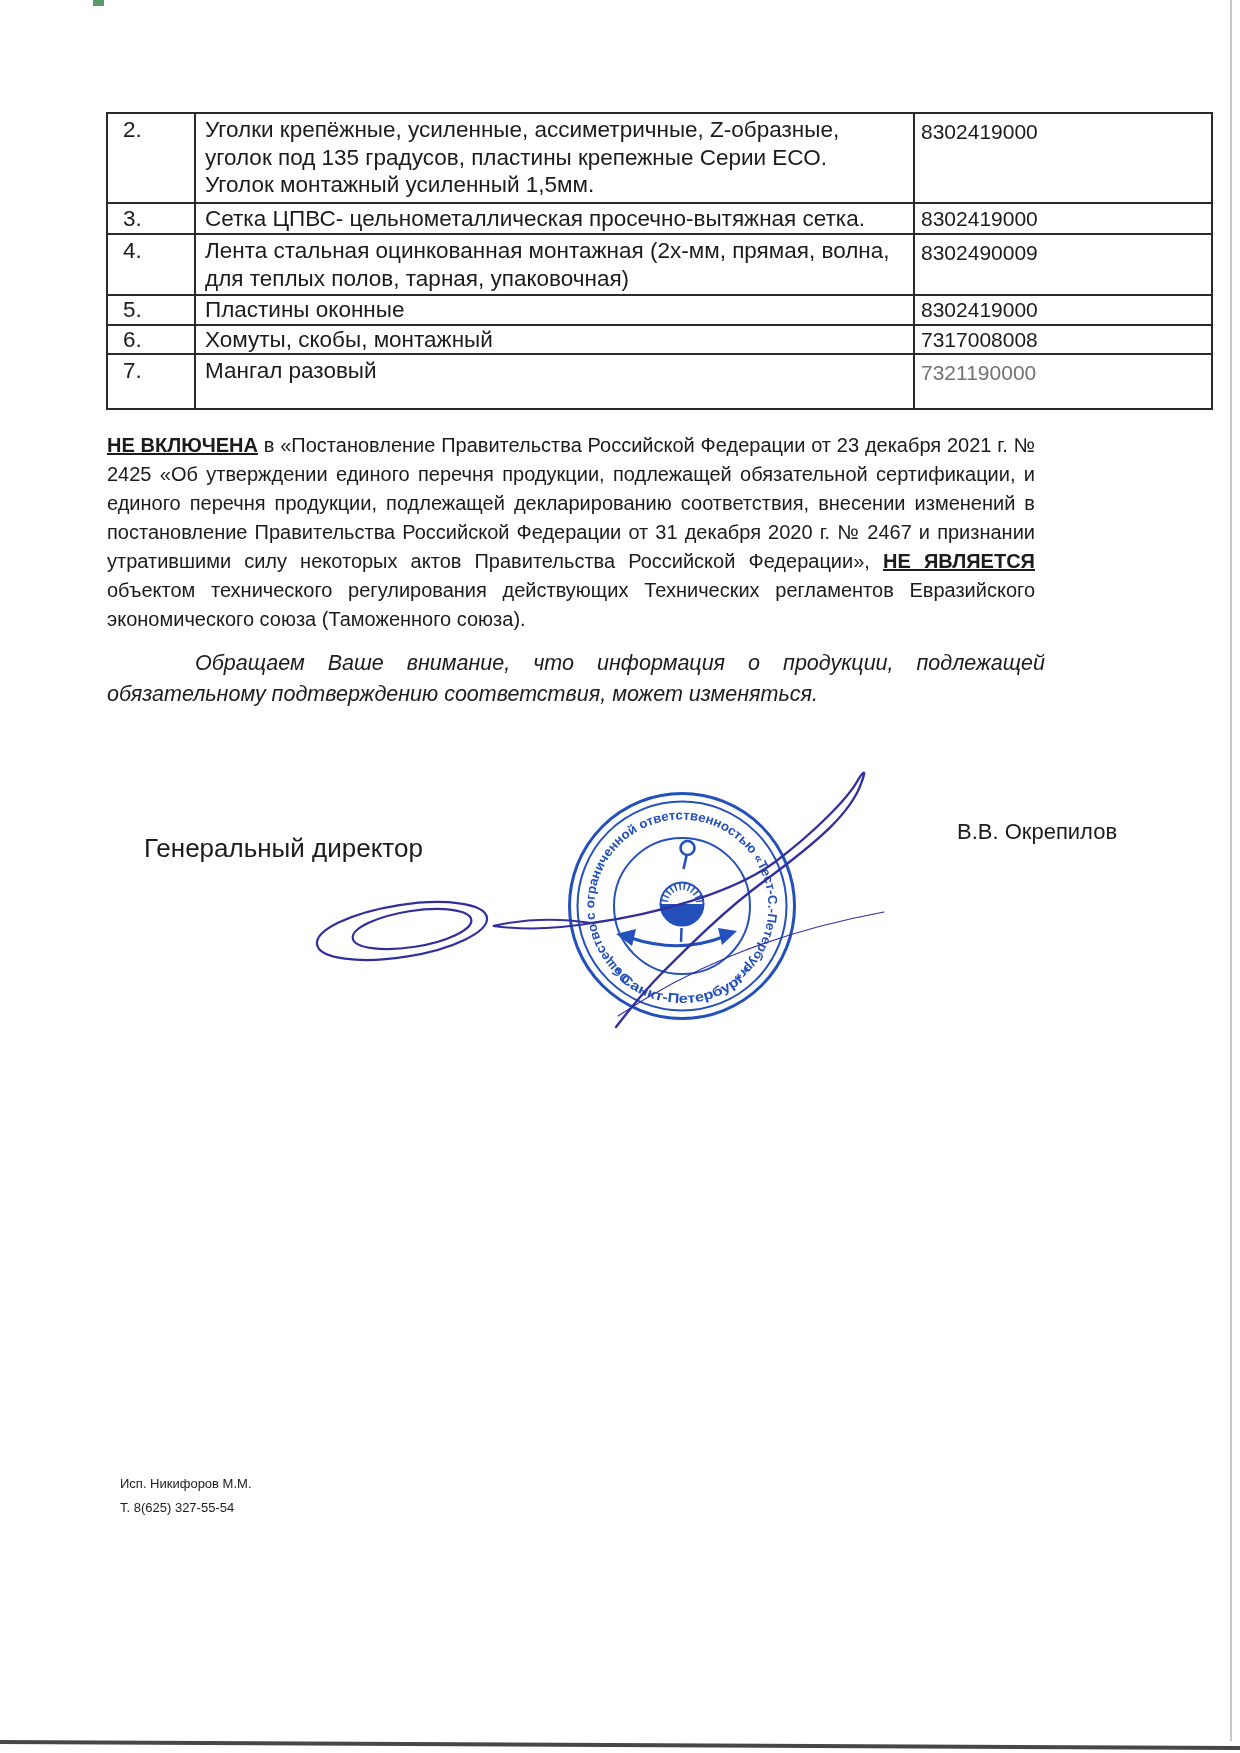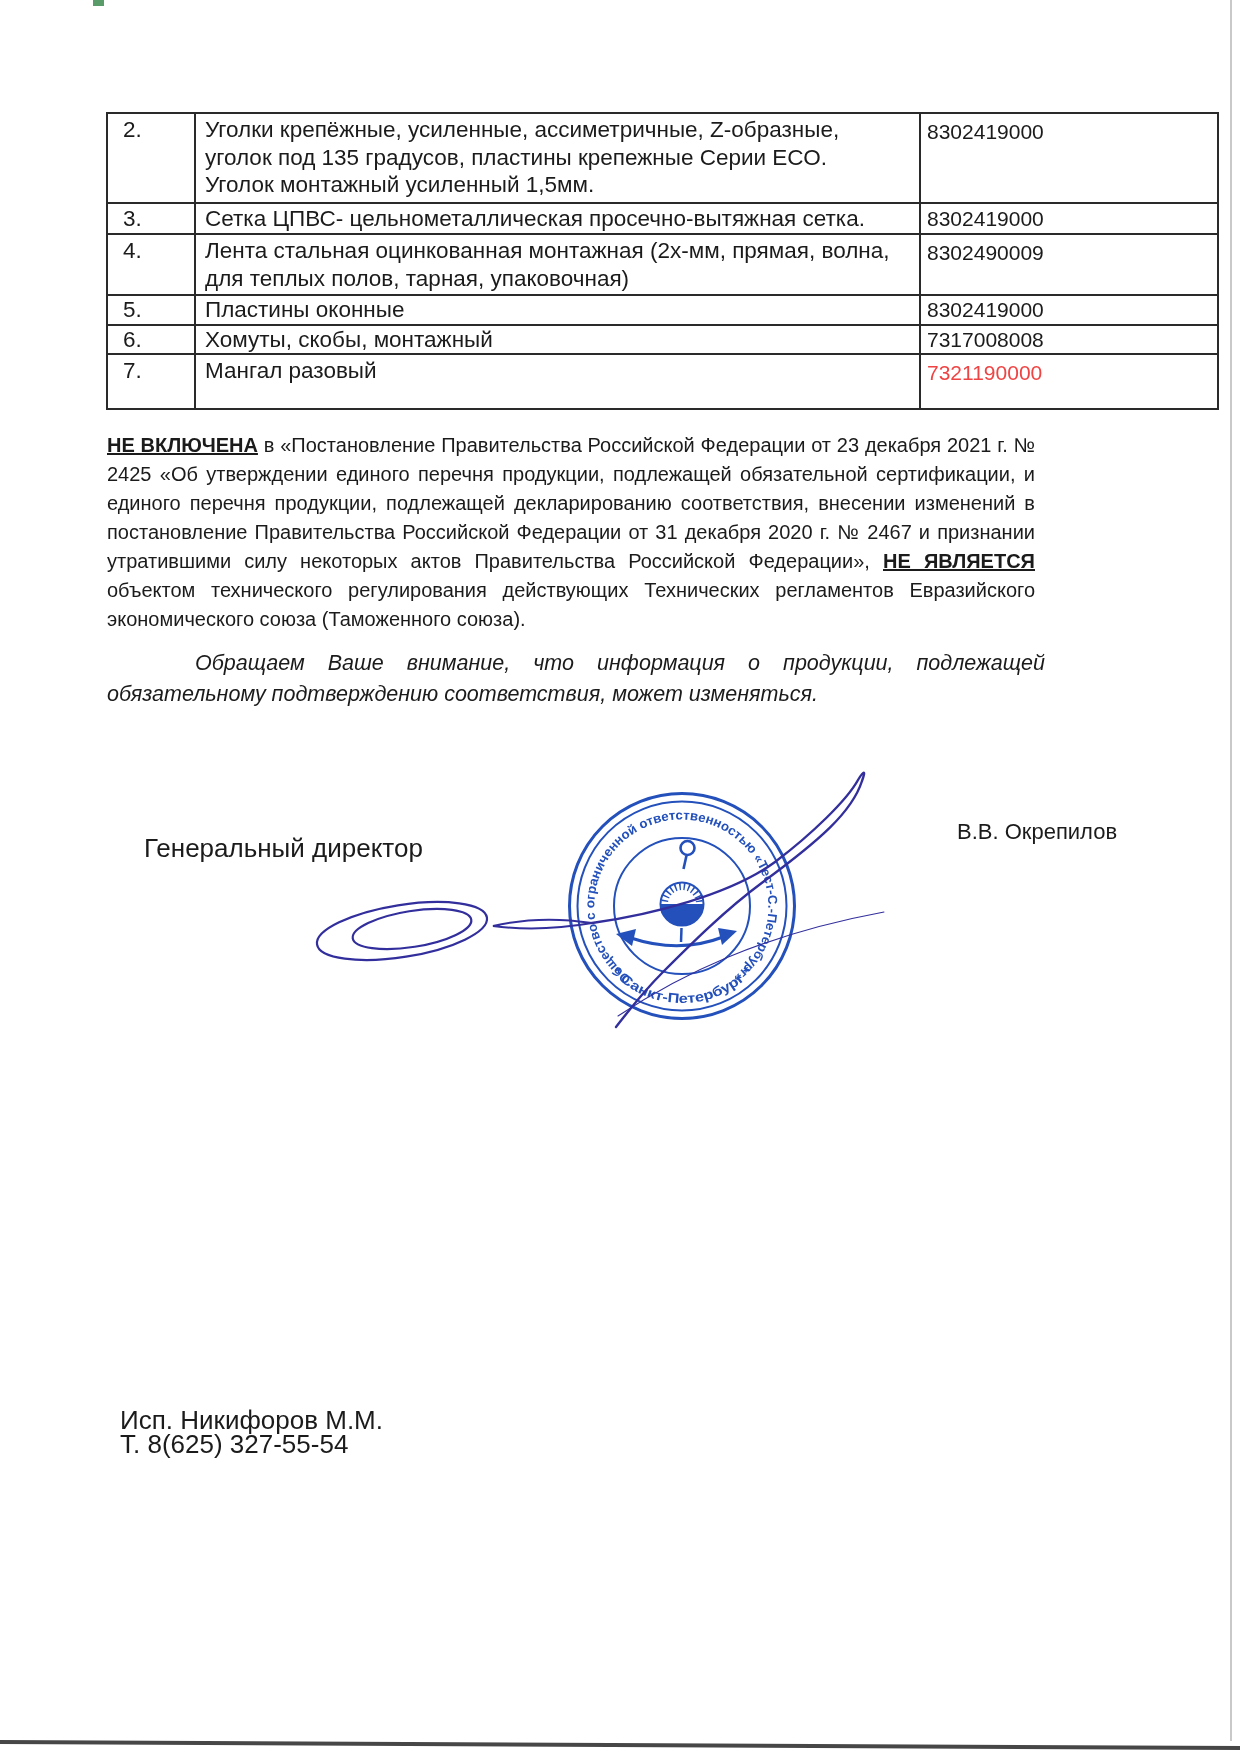--- a/index.html
+++ b/index.html
@@ -20,30 +20,30 @@
     width:1035px;
     font-size:22.5px;line-height:27.5px;
   }
   .doc-table td{
     border:2px solid #2a2a2a;
     vertical-align:top;
     padding:2px 6px 2px 6px;
     overflow:hidden;
   }
   .doc-table td.num{width:65px;padding-left:15px;}
-  .doc-table td.desc{width:686px;padding-left:9px;padding-right:28px;}
+  .doc-table td.desc{width:686px;padding-left:9px;padding-right:22px;}
   .doc-table td.code{width:284px;font-size:21px;padding-top:4px;}
   .doc-table tr.r2{height:90px;}
   .doc-table tr.r3{height:31px;}
   .doc-table tr.r4{height:54px;}
   .doc-table tr.r5{height:28px;}
   .doc-table tr.r6{height:28px;}
   .doc-table tr.r7{height:55px;}
   .doc-table tr.r3 td,.doc-table tr.r5 td,.doc-table tr.r6 td{vertical-align:middle;padding-top:0;padding-bottom:0;}
-  .code-muted{color:#ef4444;}
+  .code-muted{color:#737373;}
   
   .p1{
     position:absolute;left:107px;top:431px;width:928px;
     font-size:20px;line-height:29px;
     text-align:justify;
   }
   .p1 .bu{font-weight:bold;text-decoration:underline;}
   .p2{
     position:absolute;left:107px;top:648px;width:938px;
     font-size:21.5px;line-height:31px;
@@ -51,22 +51,22 @@
     text-align:justify;
     text-indent:88px;
   }
   .p3{
     position:absolute;left:107px;top:738px;
     font-size:22.5px;font-weight:bold;white-space:nowrap;
   }
   .sign-pos{position:absolute;left:107px;top:833px;font-size:26px;white-space:nowrap;margin-left:37px;}
   .sign-name{position:absolute;left:957px;top:819px;font-size:22px;white-space:nowrap;}
   .footer{
-    position:absolute;left:120px;top:1409px;
-    font-size:26px;line-height:23.5px;white-space:nowrap;
+    position:absolute;left:120px;top:1472px;
+    font-size:13px;line-height:23.5px;white-space:nowrap;
   }
   
   .overlay{position:absolute;left:0;top:0;width:1240px;height:1753px;}
   .stamp-text{font-family:"Liberation Sans","DejaVu Sans",sans-serif;font-weight:bold;}
 </style>
 </head>
 <body>
 
 <div class="page">
 

